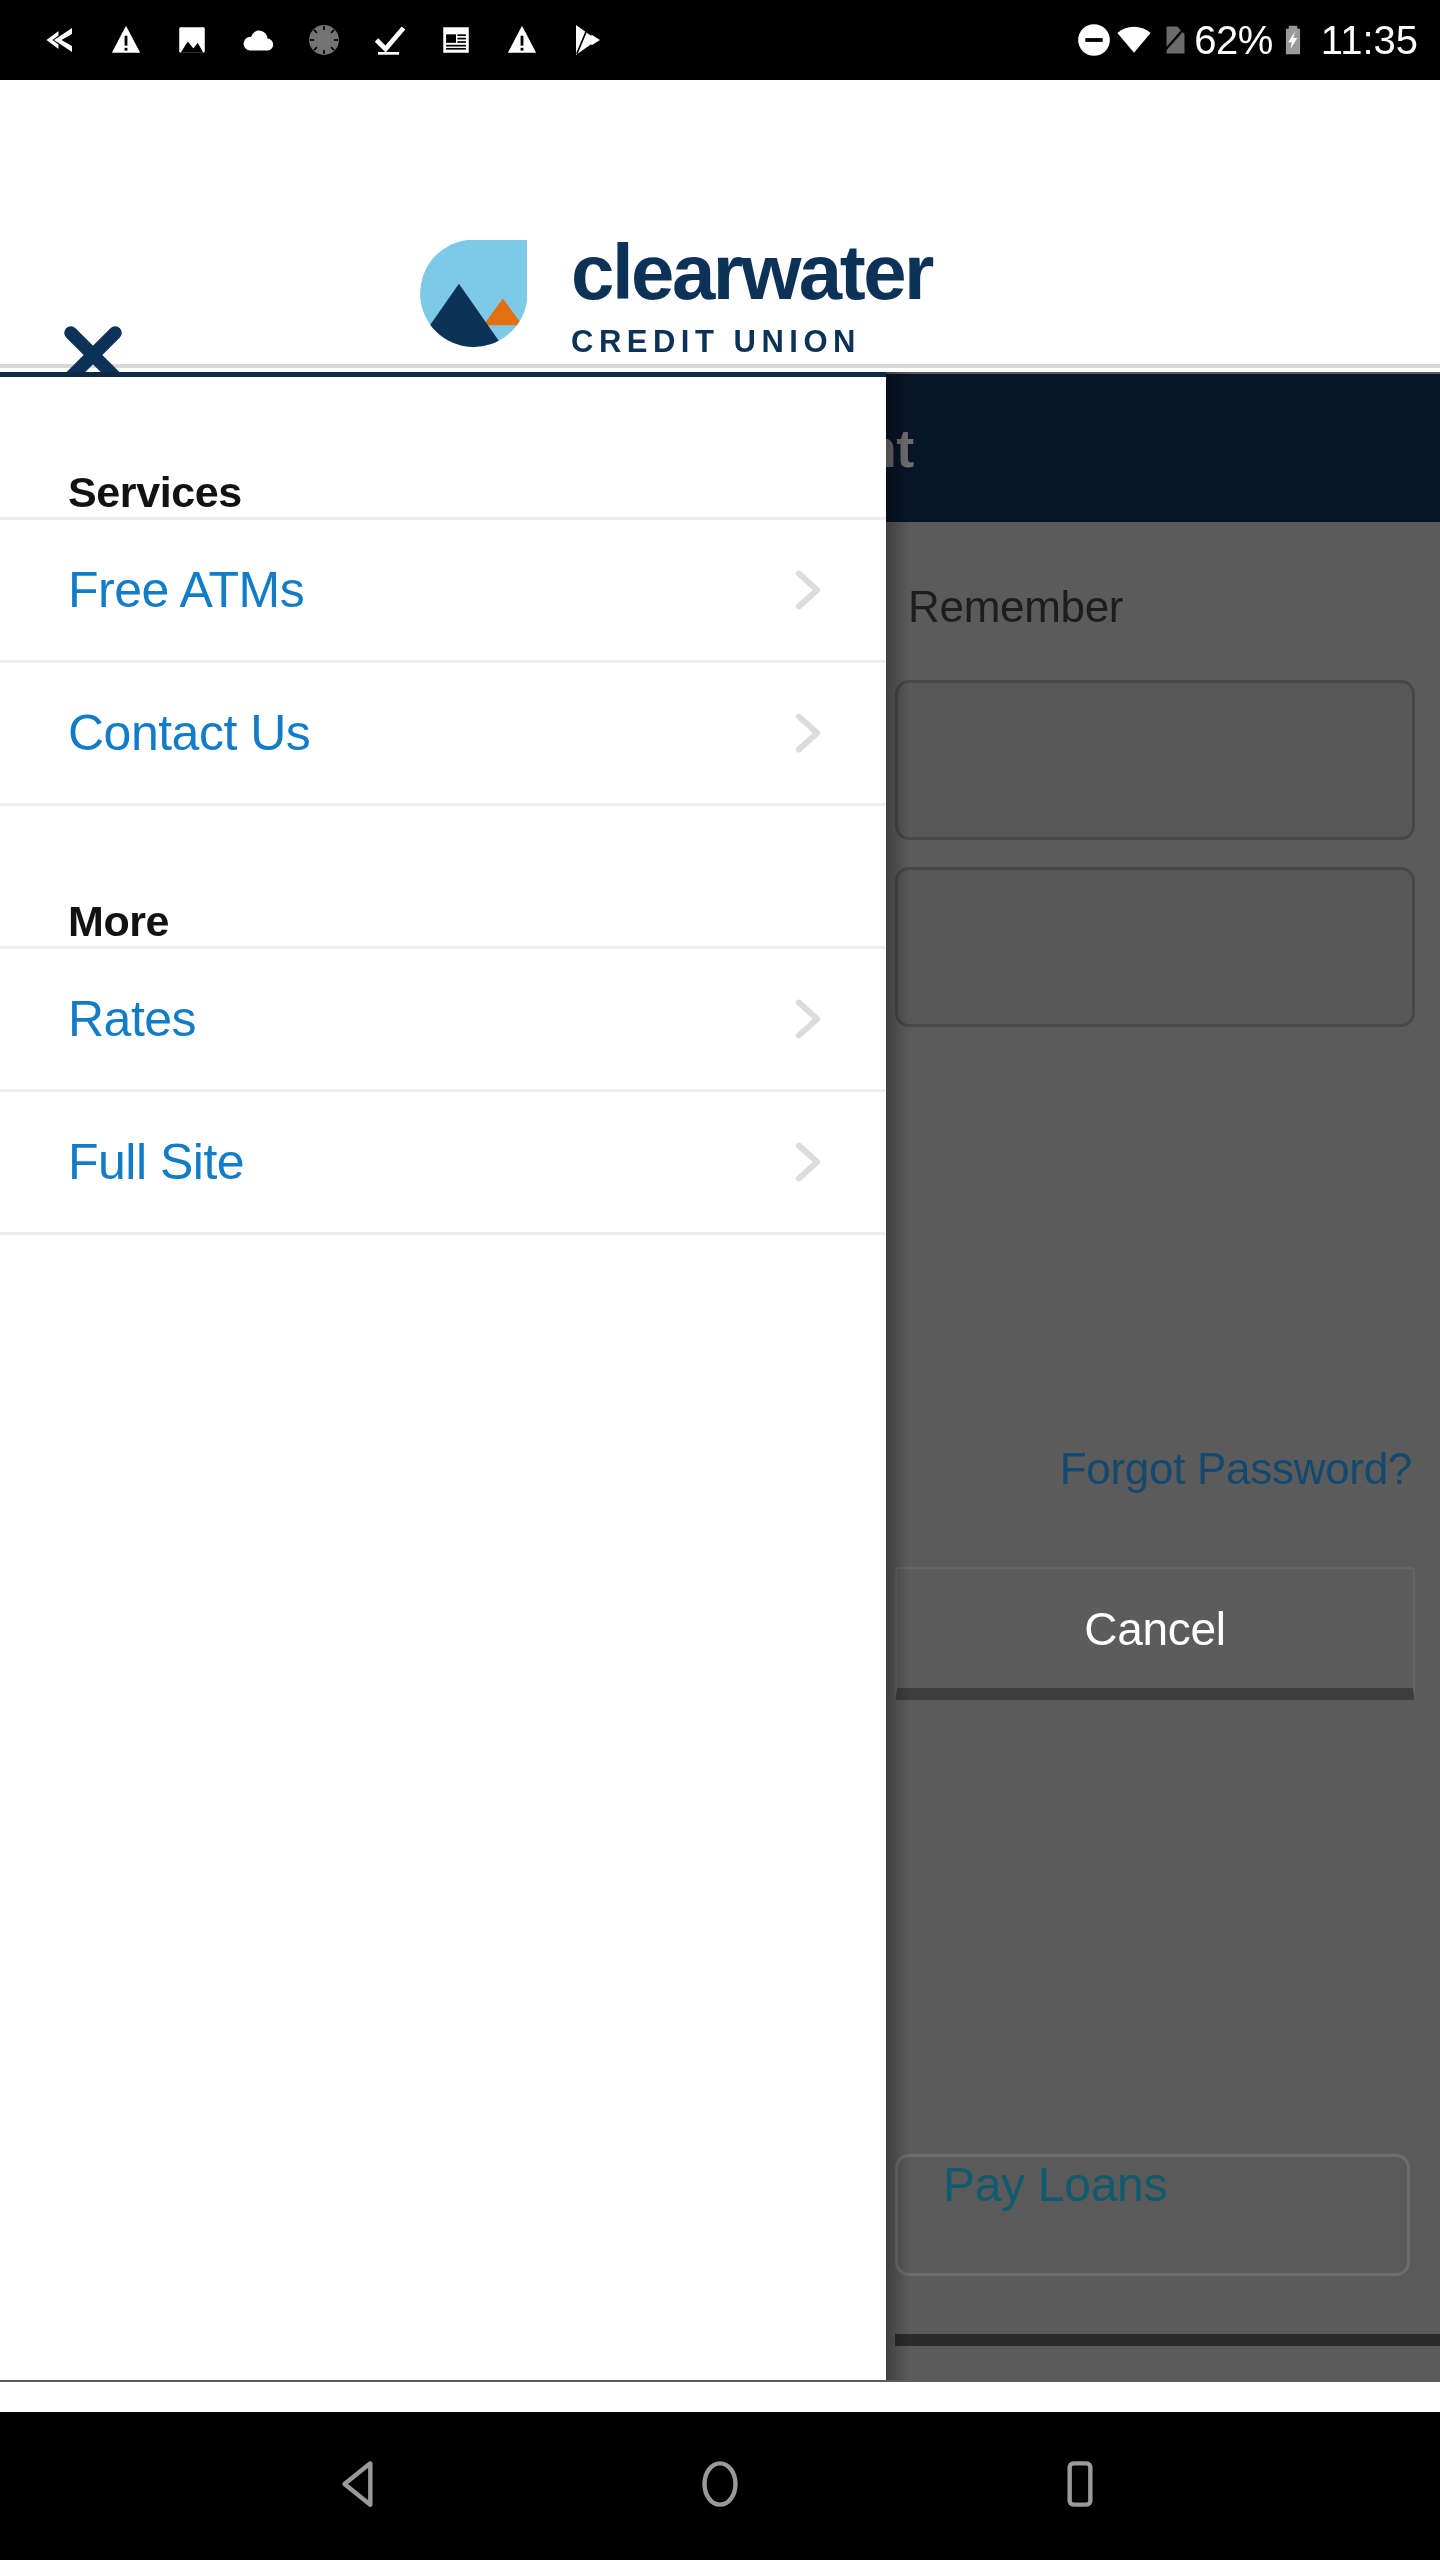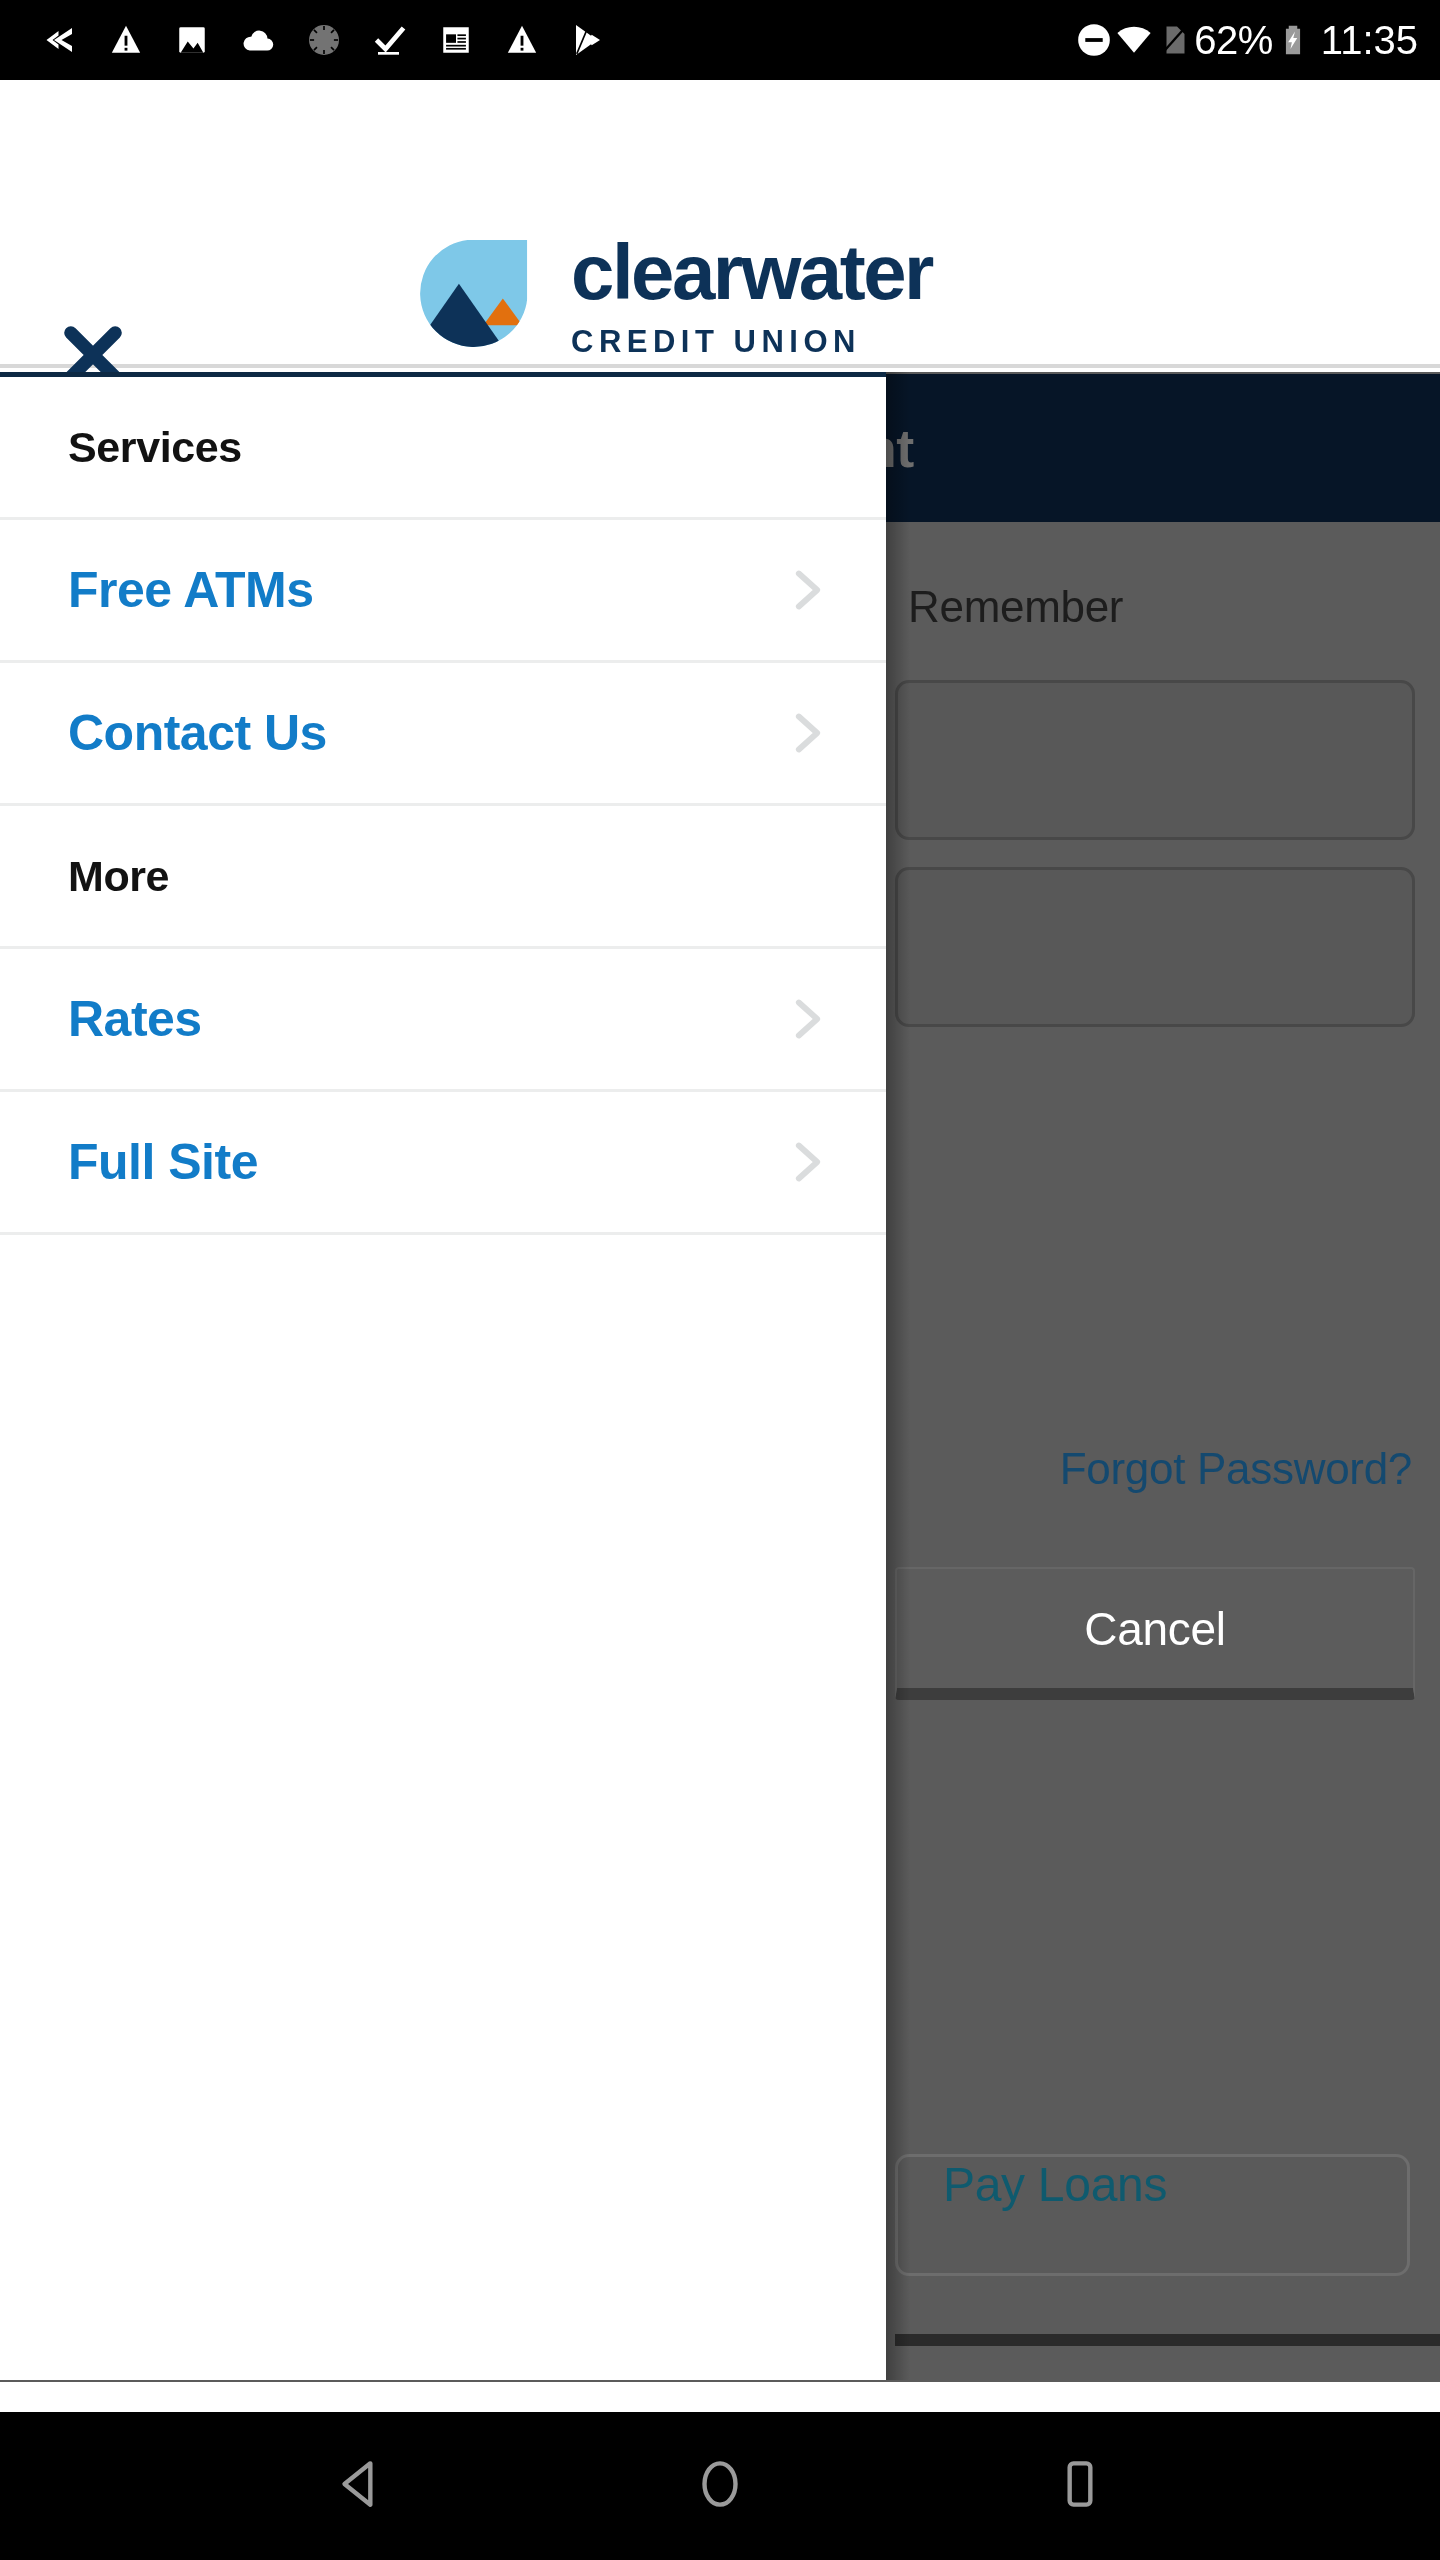--- a/index.html
+++ b/index.html
@@ -290,41 +290,40 @@
     top: 372px;
     left: 886px;
     width: 24px;
     height: 2008px;
     background: linear-gradient(to right, rgba(0,0,0,0.30), rgba(0,0,0,0.0));
     pointer-events: none;
   }
   .section-header {
     height: 143px;
     display: flex;
-    align-items: center;
+    align-items: flex-end;
     padding-left: 68px;
     box-sizing: border-box;
     border-bottom: 3px solid #eceded;
   }
   .section-header-label {
     font-size: 43px;
     font-weight: 700;
     color: #121212;
     letter-spacing: -0.4px;
   }
   .drawer-item {
     height: 143px;
     display: flex;
     align-items: center;
     justify-content: space-between;
     padding: 0 56px 0 68px;
     box-sizing: border-box;
     border-bottom: 3px solid #eceded;
     cursor: pointer;
-    font-weight: bold;
   }
   .drawer-item-label {
     font-size: 50px;
     color: #127cc8;
     letter-spacing: -0.5px;
   }
   .chevron { width: 44px; height: 56px; display: block; flex: none; }
 
   
   #nav-bar {

